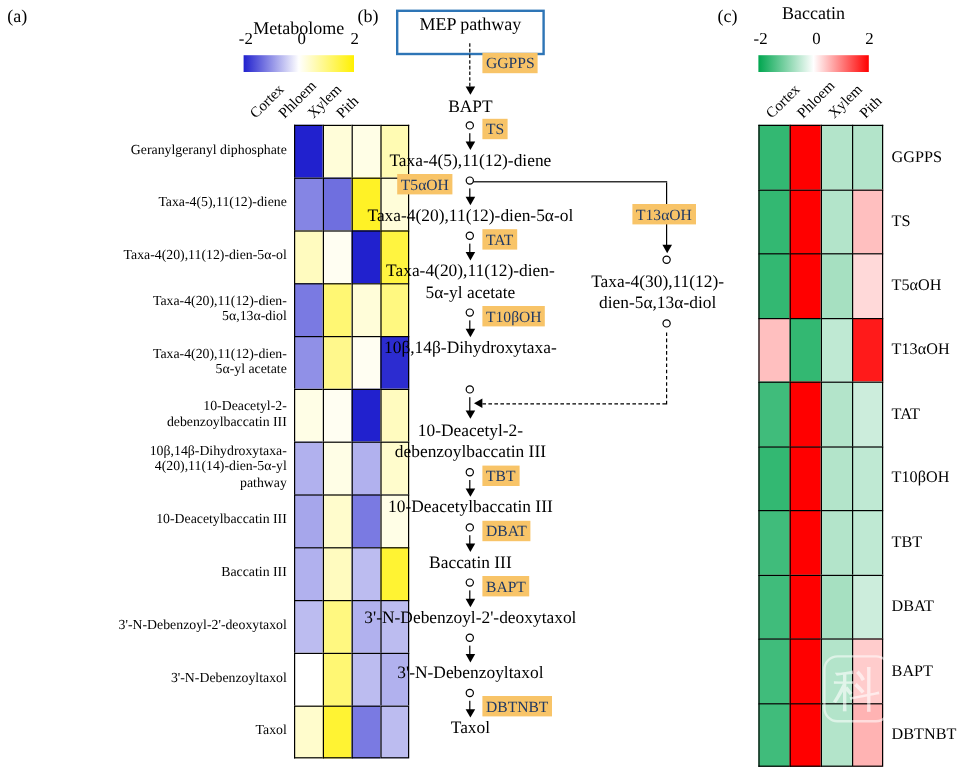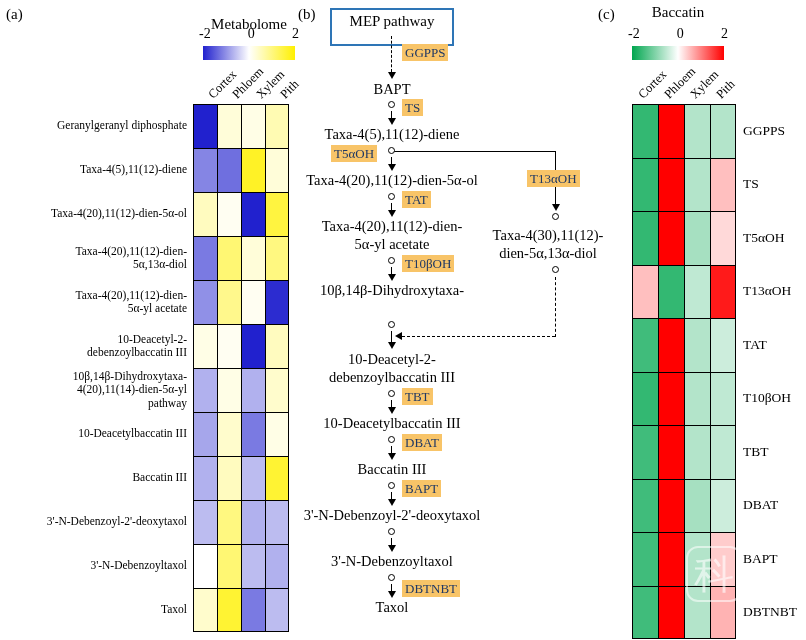--- a/index.html
+++ b/index.html
@@ -13,21 +13,21 @@
   .cb-ticks { position:absolute; width:100px; display:flex; justify-content:space-between; font-size:14px; }
   .cb-strip { position:absolute; width:92px; height:14px; }
   .col-headers { position:absolute; width:110px; height:0; }
   .col-label { position:absolute; bottom:2px; transform-origin:left bottom; transform:rotate(-45deg); white-space:nowrap; font-size:12.5px; }
   .hm-rows { position:absolute; }
   .hm-row { display:flex; }
   .hm-cells { display:flex; }
   .hm-cell { height:100%; border-top:1px solid #000; border-left:1px solid #000; }
   .hm-cell.last-col { border-right:1px solid #000; }
   .hm-row.last-row .hm-cell { border-bottom:1px solid #000; }
-  .hm-label-a { width:193px; padding-right:6px; display:flex; flex-direction:column; justify-content:center; text-align:right; font-size:11.5px; line-height:1.16; }
+  .hm-label-a { width:245px; padding-right:6px; display:flex; flex-direction:column; justify-content:center; text-align:right; font-size:11.5px; line-height:1.16; }
   .hm-label-c { padding-left:7px; display:flex; align-items:center; font-size:13.5px; }
   
   .mep-box { position:absolute; border:2px solid #2E75B6; text-align:center; font-size:15px; line-height:22px; background:#fff; }
   .met { position:absolute; transform:translateX(-50%); white-space:nowrap; font-size:14.5px; line-height:18px; }
   .enz { position:absolute; padding:0 3px; font-size:13px; line-height:17px; white-space:nowrap; color:#1F3864; z-index:3; }
   .vline { position:absolute; width:0; border-left:1.5px solid #000; }
   .hline { position:absolute; height:0; border-top:1.5px solid #000; }
   .dash-v { border-left-style:dashed; }
   .dash-h { border-top-style:dashed; }
   .arr-d { position:absolute; width:0; height:0; border-left:4px solid transparent; border-right:4px solid transparent; border-top:7px solid #000; }

